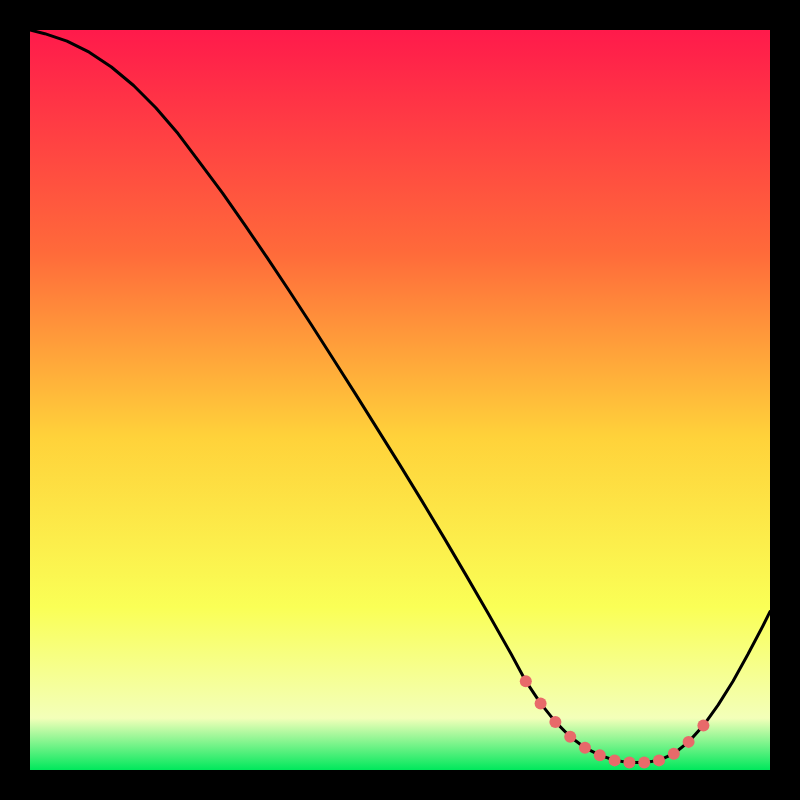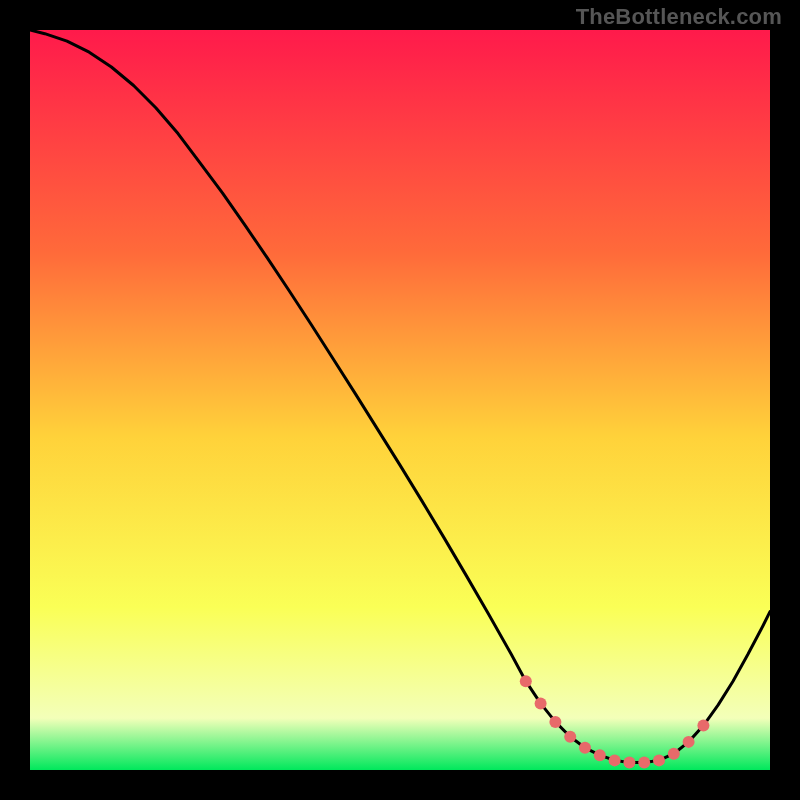--- a/index.html
+++ b/index.html
@@ -26,21 +26,20 @@
     top: 30px;
     width: 740px;
     height: 740px;
   }
   .plot svg { display: block; }
 </style>
 </head>
 <body>
 <div class="frame">
 
-  <div class="watermark">TheBottleneck.com</div>
 
   <div class="plot">
     <svg id="chart-svg" width="740" height="740" viewBox="0 0 740 740">
         <defs>
           <linearGradient id="bg-grad" x1="0" y1="0" x2="0" y2="1">
             <stop offset="0%" stop-color="#ff1a4b"></stop>
             <stop offset="30%" stop-color="#ff6a3a"></stop>
             <stop offset="55.00000000000001%" stop-color="#ffd23a"></stop>
             <stop offset="78%" stop-color="#faff56"></stop>
             <stop offset="93%" stop-color="#f3ffb9"></stop>

